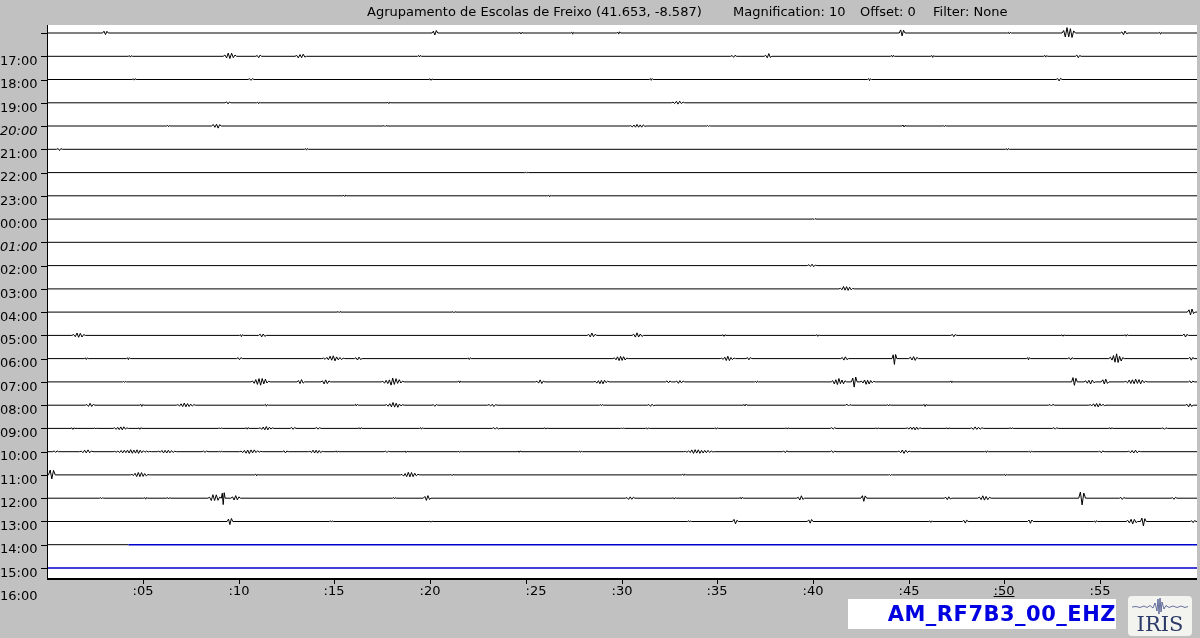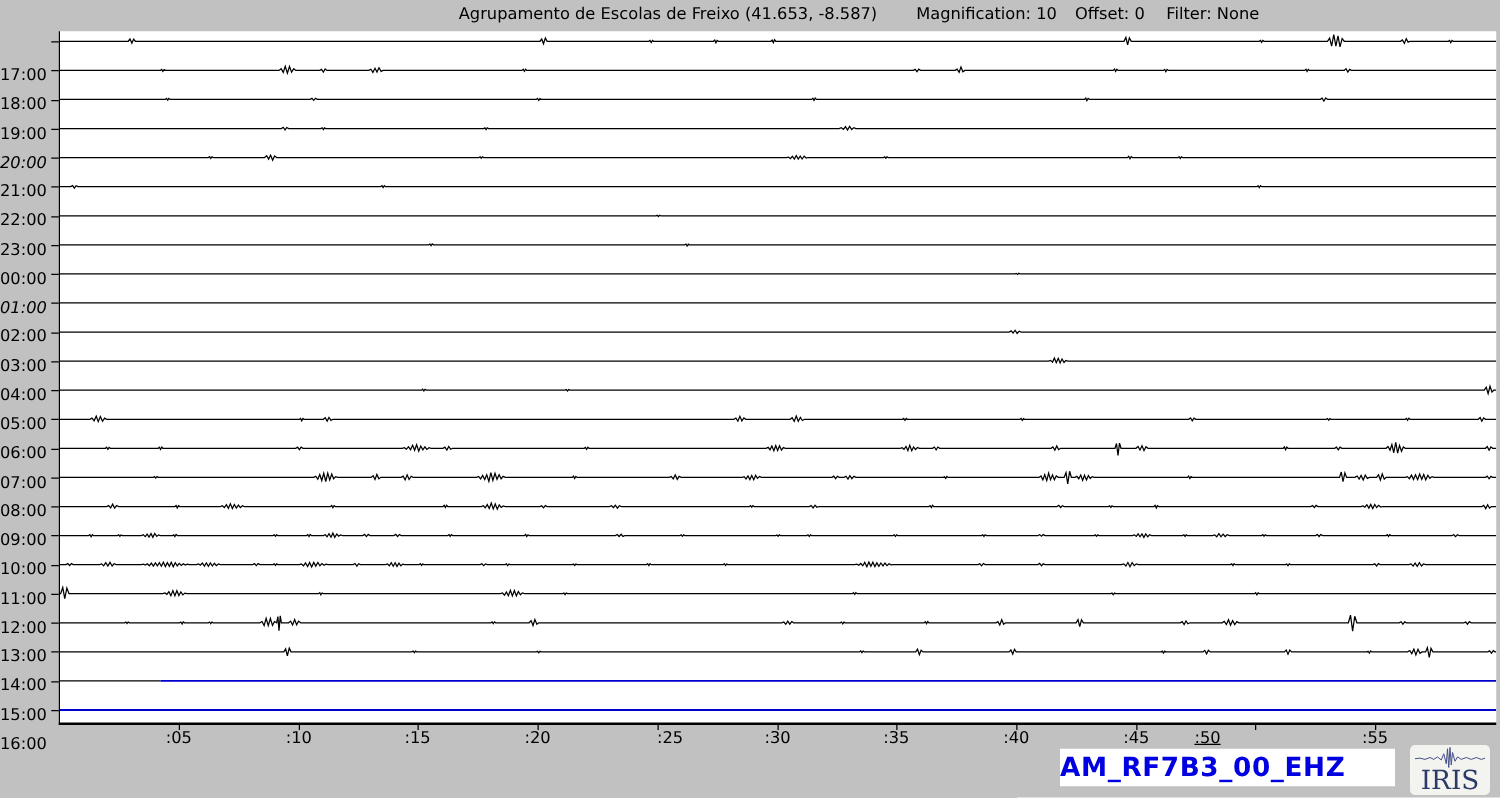--- a/index.html
+++ b/index.html
@@ -28,21 +28,21 @@
   .min-label{
     position:absolute;top:583px;font-size:13px;transform:translateX(-50%);
   }
   #date-label{
     position:absolute;left:48px;top:188px;
     font-family:"DejaVu Serif","Liberation Serif",serif;
     font-size:18px;color:#1515cc;white-space:pre;
   }
   #station-badge{
     position:absolute;left:848px;top:599px;width:268px;height:30px;
-    background:#ffffff;display:flex;align-items:center;justify-content:flex-start;
+    background:#ffffff;display:flex;align-items:center;justify-content:flex-end;
     font-size:21px;font-weight:bold;letter-spacing:0.5px;color:#0000e0;
   }
   #iris-logo{
     position:absolute;left:1128px;top:596px;width:64px;height:40px;
     background:#f3f3ef;border-radius:4px;
     display:flex;align-items:center;justify-content:center;
   }
 </style>
 </head>
 <body>
@@ -147,21 +147,21 @@
       <div class="min-label" style="left: 536px;">:25</div>
       <div class="min-tick" style="left: 622px;"></div>
       <div class="min-label" style="left: 622px;">:30</div>
       <div class="min-tick" style="left: 717px;"></div>
       <div class="min-label" style="left: 717px;">:35</div>
       <div class="min-tick" style="left: 813px;"></div>
       <div class="min-label" style="left: 813px;">:40</div>
       <div class="min-tick" style="left: 909px;"></div>
       <div class="min-label" style="left: 909px;">:45</div>
       <div class="min-tick" style="left: 1004px;"></div>
-      <div class="min-label" style="left: 966px; text-decoration: underline;">:50</div>
+      <div class="min-label" style="left: 1004px; text-decoration: underline;">:50</div>
       <div class="min-tick" style="left: 1100px;"></div>
       <div class="min-label" style="left: 1100px;">:55</div>
     </div>
 
 
   <div id="station-badge">
     <span>AM_RF7B3_00_EHZ</span>
   </div>
 
   <div id="iris-logo">

